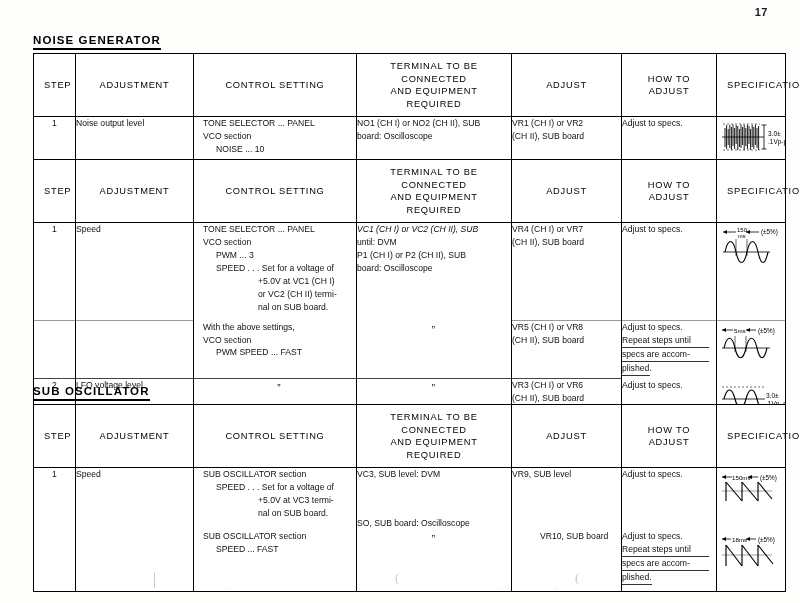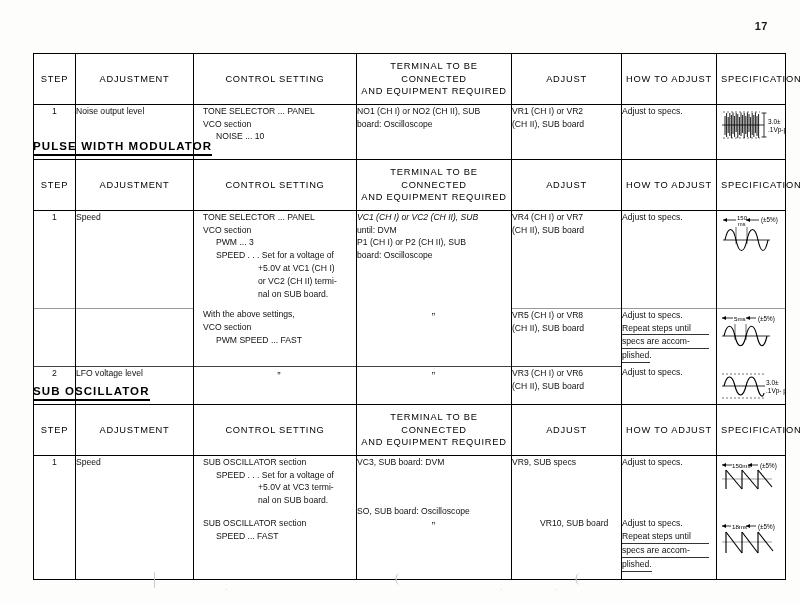--- a/index.html
+++ b/index.html
@@ -18,21 +18,21 @@
 
   .page {
     position: absolute;
     inset: 0;
     background: #fdfdfc;
   }
 
   
   .page-number {
     position: absolute;
-    top: 20px;
+    top: 6px;
     right: 32px;
     font-size: 11px;
     font-weight: bold;
     letter-spacing: 0.5px;
     color: #1a1a1a;
   }
 
   
   .section-heading {
     position: absolute;
@@ -71,21 +71,21 @@
     padding: 0;
   }
   table.manual-table thead th {
     border-bottom: 1.6px solid #000;
     text-align: center;
     vertical-align: middle;
     font-weight: normal;
     font-size: 9.3px;
     letter-spacing: 0.75px;
     line-height: 1.35;
-    padding: 6px 4px;
+    padding: 6px 10px;
     color: #000;
   }
 
   
   .c-step  { width: 42px; }
   .c-adj   { width: 118px; }
   .c-ctrl  { width: 163px; }
   .c-term  { width: 155px; }
   .c-adjst { width: 110px; }
   .c-how   { width: 95px; }
@@ -154,20 +154,21 @@
   #artifact-5 { left: 500px; top: 585px; font-size: 8px; }
   #artifact-6 { left: 555px; top: 585px; font-size: 8px; }
 </style>
 </head>
 <body>
 
 <div class="page">
 
   <div class="page-number">17</div>
 
+  <div class="section-heading" id="heading-noise">NOISE GENERATOR</div>
 
   <table class="manual-table" id="table-noise">
     <colgroup>
       <col class="c-step">
         <col class="c-adj">
         <col class="c-ctrl">
         <col class="c-term">
       <col class="c-adjst">
         <col class="c-how">
         <col class="c-spec">
@@ -245,21 +246,20 @@
               <line x1="41.5" y1="29" x2="46.5" y2="29" stroke="#000" stroke-width="0.8"></line>
               <text x="48" y="16" font-family="Liberation Sans, sans-serif" font-size="6.5" fill="#000">3.0±</text>
               <text x="48" y="24" font-family="Liberation Sans, sans-serif" font-size="6.5" fill="#000">.1Vp-p</text>
             </svg>
           </div>
         </td>
       </tr>
     </tbody>
   </table>
 
-  <div class="section-heading" id="heading-pwm">PULSE WIDTH MODULATOR</div>
 
   <table class="manual-table" id="table-pwm">
     <colgroup>
       <col class="c-step">
         <col class="c-adj">
         <col class="c-ctrl">
         <col class="c-term">
       <col class="c-adjst">
         <col class="c-how">
         <col class="c-spec">
@@ -429,25 +429,25 @@
       <tr style="height:57px;">
         <td class="cell step">1</td>
         <td class="cell">Speed</td>
         <td class="cell ctrl">
           <span style="display:block;">SUB OSCILLATOR section</span>
           <span class="ind1">SPEED . . . Set for a voltage of</span>
           <span class="ind3">+5.0V at VC3 termi-</span>
           <span class="ind3">nal on SUB board.</span>
         </td>
         <td class="cell">
-          <span style="display:block;">VC3, SUB board:  DVM</span>
+          <span style="display:block;">VC3, SUB level:  DVM</span>
           <span style="display:block;margin-top:36px;">SO, SUB board:  Oscilloscope</span>
         </td>
         <td class="cell">
-          <span style="display:block;">VR9, SUB specs</span>
+          <span style="display:block;">VR9, SUB level</span>
         </td>
         <td class="cell">
           <span style="display:block;">Adjust to specs.</span>
         </td>
         <td class="cell spec">
           <div class="wave-block">
             <svg class="wave-svg" width="66" height="38" viewBox="0 0 66 38" aria-hidden="true">
               <line x1="2" y1="6" x2="12" y2="6" stroke="#000" stroke-width="0.8"></line>
               <polygon points="2,6 6,4 6,8" fill="#000"></polygon>
               <line x1="28" y1="6" x2="38" y2="6" stroke="#000" stroke-width="0.8"></line>

